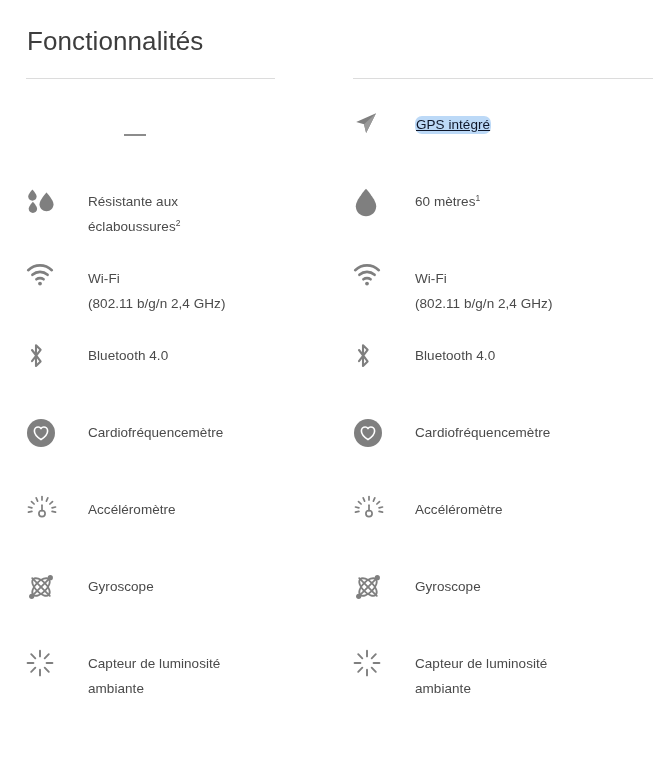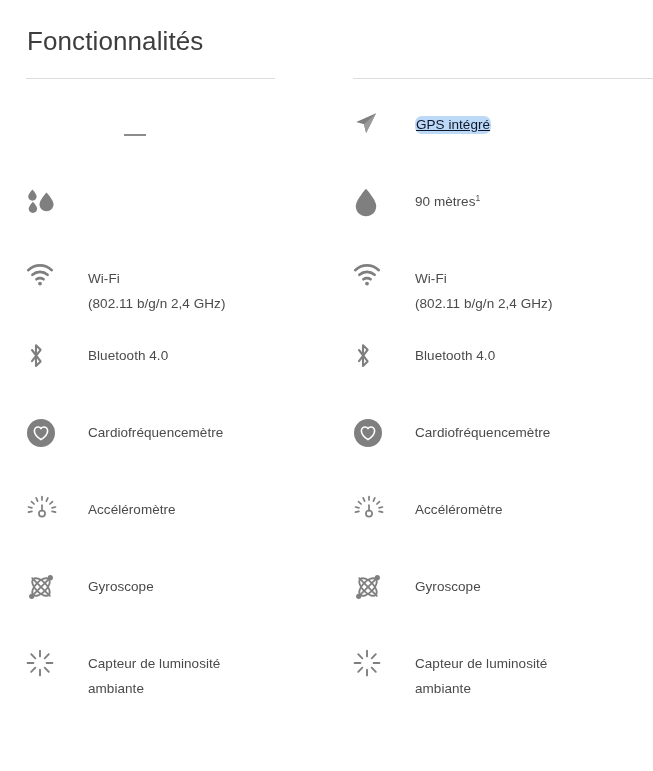--- a/index.html
+++ b/index.html
@@ -146,20 +146,24 @@
           <div class="row">
             <div class="icon-cell">
               <svg width="30" height="28" viewBox="0 0 30 28" aria-hidden="true">
       <path d="M20.5 5.5 C20.5 5.5 27.5 13.0 27.5 17.2 C27.5 21.1 24.4 24.2 20.5 24.2
                C16.6 24.2 13.5 21.1 13.5 17.2 C13.5 13.0 20.5 5.5 20.5 5.5 Z" fill="#7f7f7f"></path>
       <path d="M6.4 2.6 C6.4 2.6 10.6 7.1 10.6 9.6 C10.6 11.9 8.7 13.8 6.4 13.8
                C4.1 13.8 2.2 11.9 2.2 9.6 C2.2 7.1 6.4 2.6 6.4 2.6 Z" fill="#7f7f7f"></path>
       <path d="M6.9 14.8 C6.9 14.8 11.1 19.3 11.1 21.8 C11.1 24.1 9.2 26.0 6.9 26.0
                C4.6 26.0 2.7 24.1 2.7 21.8 C2.7 19.3 6.9 14.8 6.9 14.8 Z" fill="#7f7f7f"></path>
     </svg>
+            </div>
+            <div class="label-cell">
+              <span class="line"><span>Résistante aux</span></span>
+              <span class="line"><span>éclaboussures</span><sup>2</sup></span>
             </div>
           </div>
           <div class="row">
             <div class="icon-cell">
               <svg width="28" height="22" viewBox="0 0 28 22" aria-hidden="true">
       <path d="M2.2 6.2 C5.6 3.0 9.6 1.4 14 1.4 C18.4 1.4 22.4 3.0 25.8 6.2" stroke="#7f7f7f" stroke-width="2.6" fill="none" stroke-linecap="round"></path>
       <path d="M6.4 10.8 C8.6 8.9 11.2 7.9 14 7.9 C16.8 7.9 19.4 8.9 21.6 10.8" stroke="#7f7f7f" stroke-width="2.6" fill="none" stroke-linecap="round"></path>
       <path d="M10.4 15.3 C11.5 14.5 12.7 14.1 14 14.1 C15.3 14.1 16.5 14.5 17.6 15.3" stroke="#7f7f7f" stroke-width="2.6" fill="none" stroke-linecap="round"></path>
       <circle cx="14" cy="19.6" r="1.9" fill="#7f7f7f"></circle>
     </svg>
@@ -269,21 +273,21 @@
             </div>
           </div>
           <div class="row">
             <div class="icon-cell">
               <svg width="26" height="30" viewBox="0 0 26 30" aria-hidden="true">
       <path d="M13 1.8 C13 1.8 23.2 13.0 23.2 19.2 C23.2 24.9 18.6 29.2 13 29.2
                C7.4 29.2 2.8 24.9 2.8 19.2 C2.8 13.0 13 1.8 13 1.8 Z" fill="#7f7f7f"></path>
     </svg>
             </div>
             <div class="label-cell">
-              <span class="line"><span>90 mètres</span><sup>1</sup></span>
+              <span class="line"><span>60 mètres</span><sup>1</sup></span>
             </div>
           </div>
           <div class="row">
             <div class="icon-cell">
               <svg width="28" height="22" viewBox="0 0 28 22" aria-hidden="true">
       <path d="M2.2 6.2 C5.6 3.0 9.6 1.4 14 1.4 C18.4 1.4 22.4 3.0 25.8 6.2" stroke="#7f7f7f" stroke-width="2.6" fill="none" stroke-linecap="round"></path>
       <path d="M6.4 10.8 C8.6 8.9 11.2 7.9 14 7.9 C16.8 7.9 19.4 8.9 21.6 10.8" stroke="#7f7f7f" stroke-width="2.6" fill="none" stroke-linecap="round"></path>
       <path d="M10.4 15.3 C11.5 14.5 12.7 14.1 14 14.1 C15.3 14.1 16.5 14.5 17.6 15.3" stroke="#7f7f7f" stroke-width="2.6" fill="none" stroke-linecap="round"></path>
       <circle cx="14" cy="19.6" r="1.9" fill="#7f7f7f"></circle>
     </svg>

